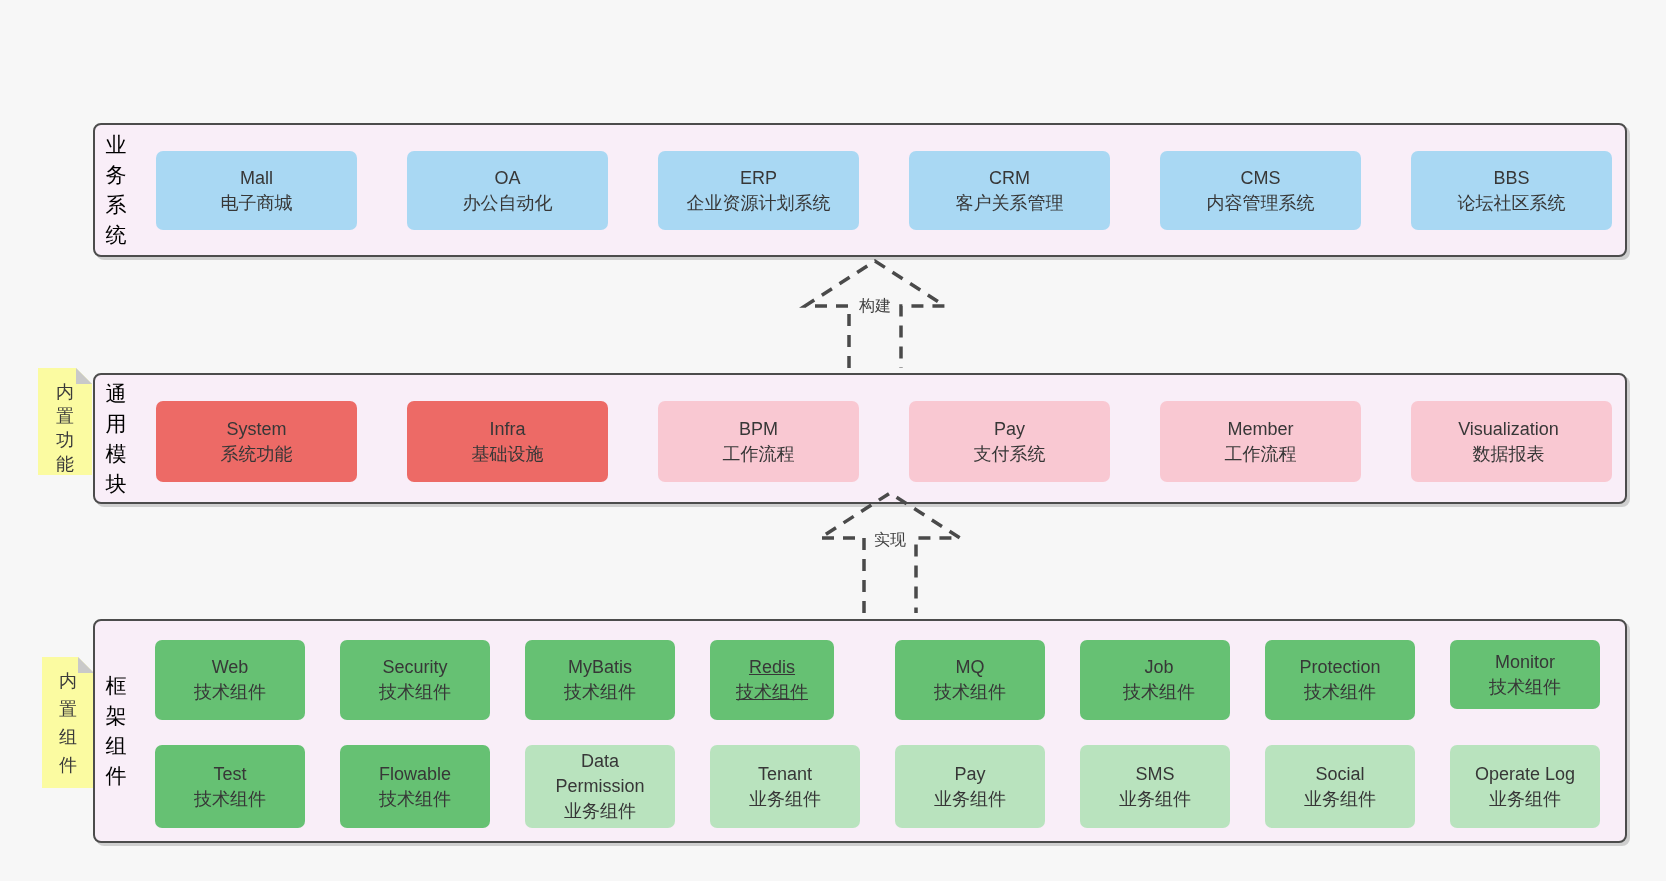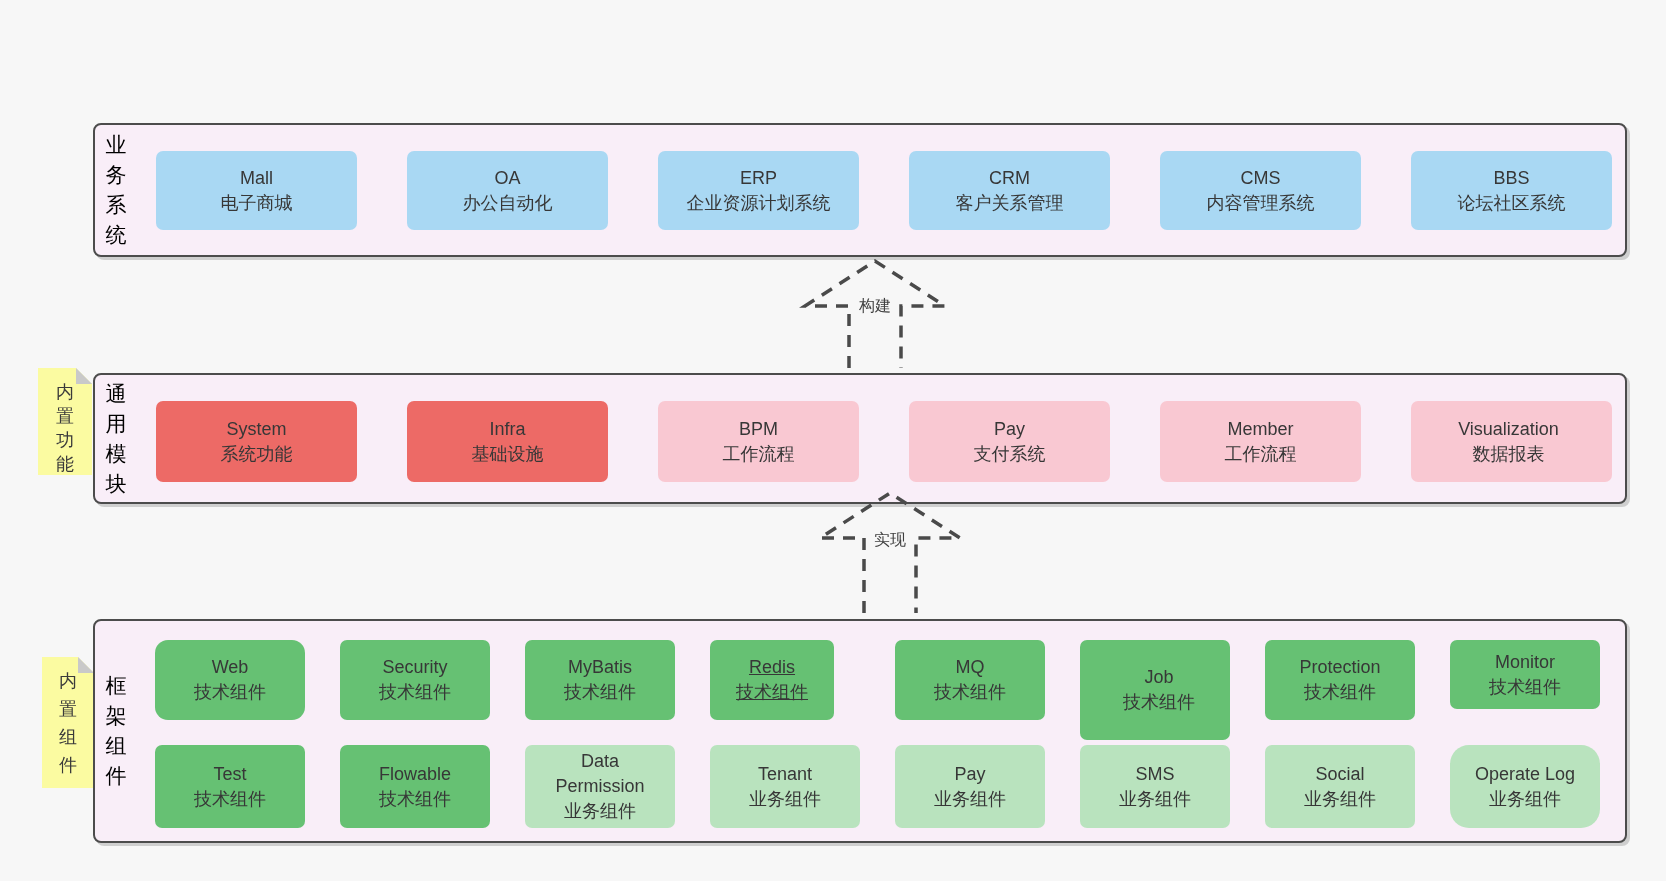--- a/index.html
+++ b/index.html
@@ -121,41 +121,41 @@
         <div class="box" style="left: 1316px; top: 26px; width: 201px; height: 81px; background: rgb(249, 200, 210); padding-left: 10px;">
           <span class="box-en">Visualization</span>
           <span class="box-zh">数据报表</span>
         </div>
       </div>
   </section>
 
   <section class="panel" style="top:619px;height:224px;">
     <div class="vlabel">框架组件</div>
     <div id="boxes-2a">
-        <div class="box" style="left: 60px; top: 19px; width: 150px; height: 80px; background: rgb(102, 193, 115); border-radius: 13px;">
+        <div class="box" style="left: 60px; top: 19px; width: 150px; height: 80px; background: rgb(102, 193, 115);">
           <span class="box-en">Web</span>
           <span class="box-zh">技术组件</span>
         </div>
         <div class="box" style="left: 245px; top: 19px; width: 150px; height: 80px; background: rgb(102, 193, 115);">
           <span class="box-en">Security</span>
           <span class="box-zh">技术组件</span>
         </div>
         <div class="box" style="left: 430px; top: 19px; width: 150px; height: 80px; background: rgb(102, 193, 115);">
           <span class="box-en">MyBatis</span>
           <span class="box-zh">技术组件</span>
         </div>
         <div class="box" style="left: 615px; top: 19px; width: 124px; height: 80px; background: rgb(102, 193, 115); text-decoration: underline;">
           <span class="box-en">Redis</span>
           <span class="box-zh">技术组件</span>
         </div>
         <div class="box" style="left: 800px; top: 19px; width: 150px; height: 80px; background: rgb(102, 193, 115);">
           <span class="box-en">MQ</span>
           <span class="box-zh">技术组件</span>
         </div>
-        <div class="box" style="left: 985px; top: 19px; width: 150px; height: 100px; background: rgb(102, 193, 115); padding-left: 24px;">
+        <div class="box" style="left: 985px; top: 19px; width: 150px; height: 80px; background: rgb(102, 193, 115); padding-left: 24px;">
           <span class="box-en">Job</span>
           <span class="box-zh">技术组件</span>
         </div>
         <div class="box" style="left: 1170px; top: 19px; width: 150px; height: 80px; background: rgb(102, 193, 115);">
           <span class="box-en">Protection</span>
           <span class="box-zh">技术组件</span>
         </div>
         <div class="box" style="left: 1355px; top: 19px; width: 150px; height: 69px; background: rgb(102, 193, 115);">
           <span class="box-en">Monitor</span>
           <span class="box-zh">技术组件</span>
@@ -183,21 +183,21 @@
           <span class="box-zh">业务组件</span>
         </div>
         <div class="box" style="left: 985px; top: 124px; width: 150px; height: 83px; background: rgb(185, 227, 190);">
           <span class="box-en">SMS</span>
           <span class="box-zh">业务组件</span>
         </div>
         <div class="box" style="left: 1170px; top: 124px; width: 150px; height: 83px; background: rgb(185, 227, 190);">
           <span class="box-en">Social</span>
           <span class="box-zh">业务组件</span>
         </div>
-        <div class="box" style="left: 1355px; top: 124px; width: 150px; height: 83px; background: rgb(185, 227, 190); border-radius: 19px;">
+        <div class="box" style="left: 1355px; top: 124px; width: 150px; height: 83px; background: rgb(185, 227, 190);">
           <span class="box-en">Operate Log</span>
           <span class="box-zh">业务组件</span>
         </div>
       </div>
   </section>
 
   <svg class="arrow-svg" style="left:795px;top:258px;" width="160" height="112" viewBox="0 0 160 112">
     <path d="M54,110 L54,48 L10,48 L80,3 L150,48 L106,48 L106,110"></path>
   </svg>
   <div class="arrow-label" style="left:875px;top:306px;">构建</div>

